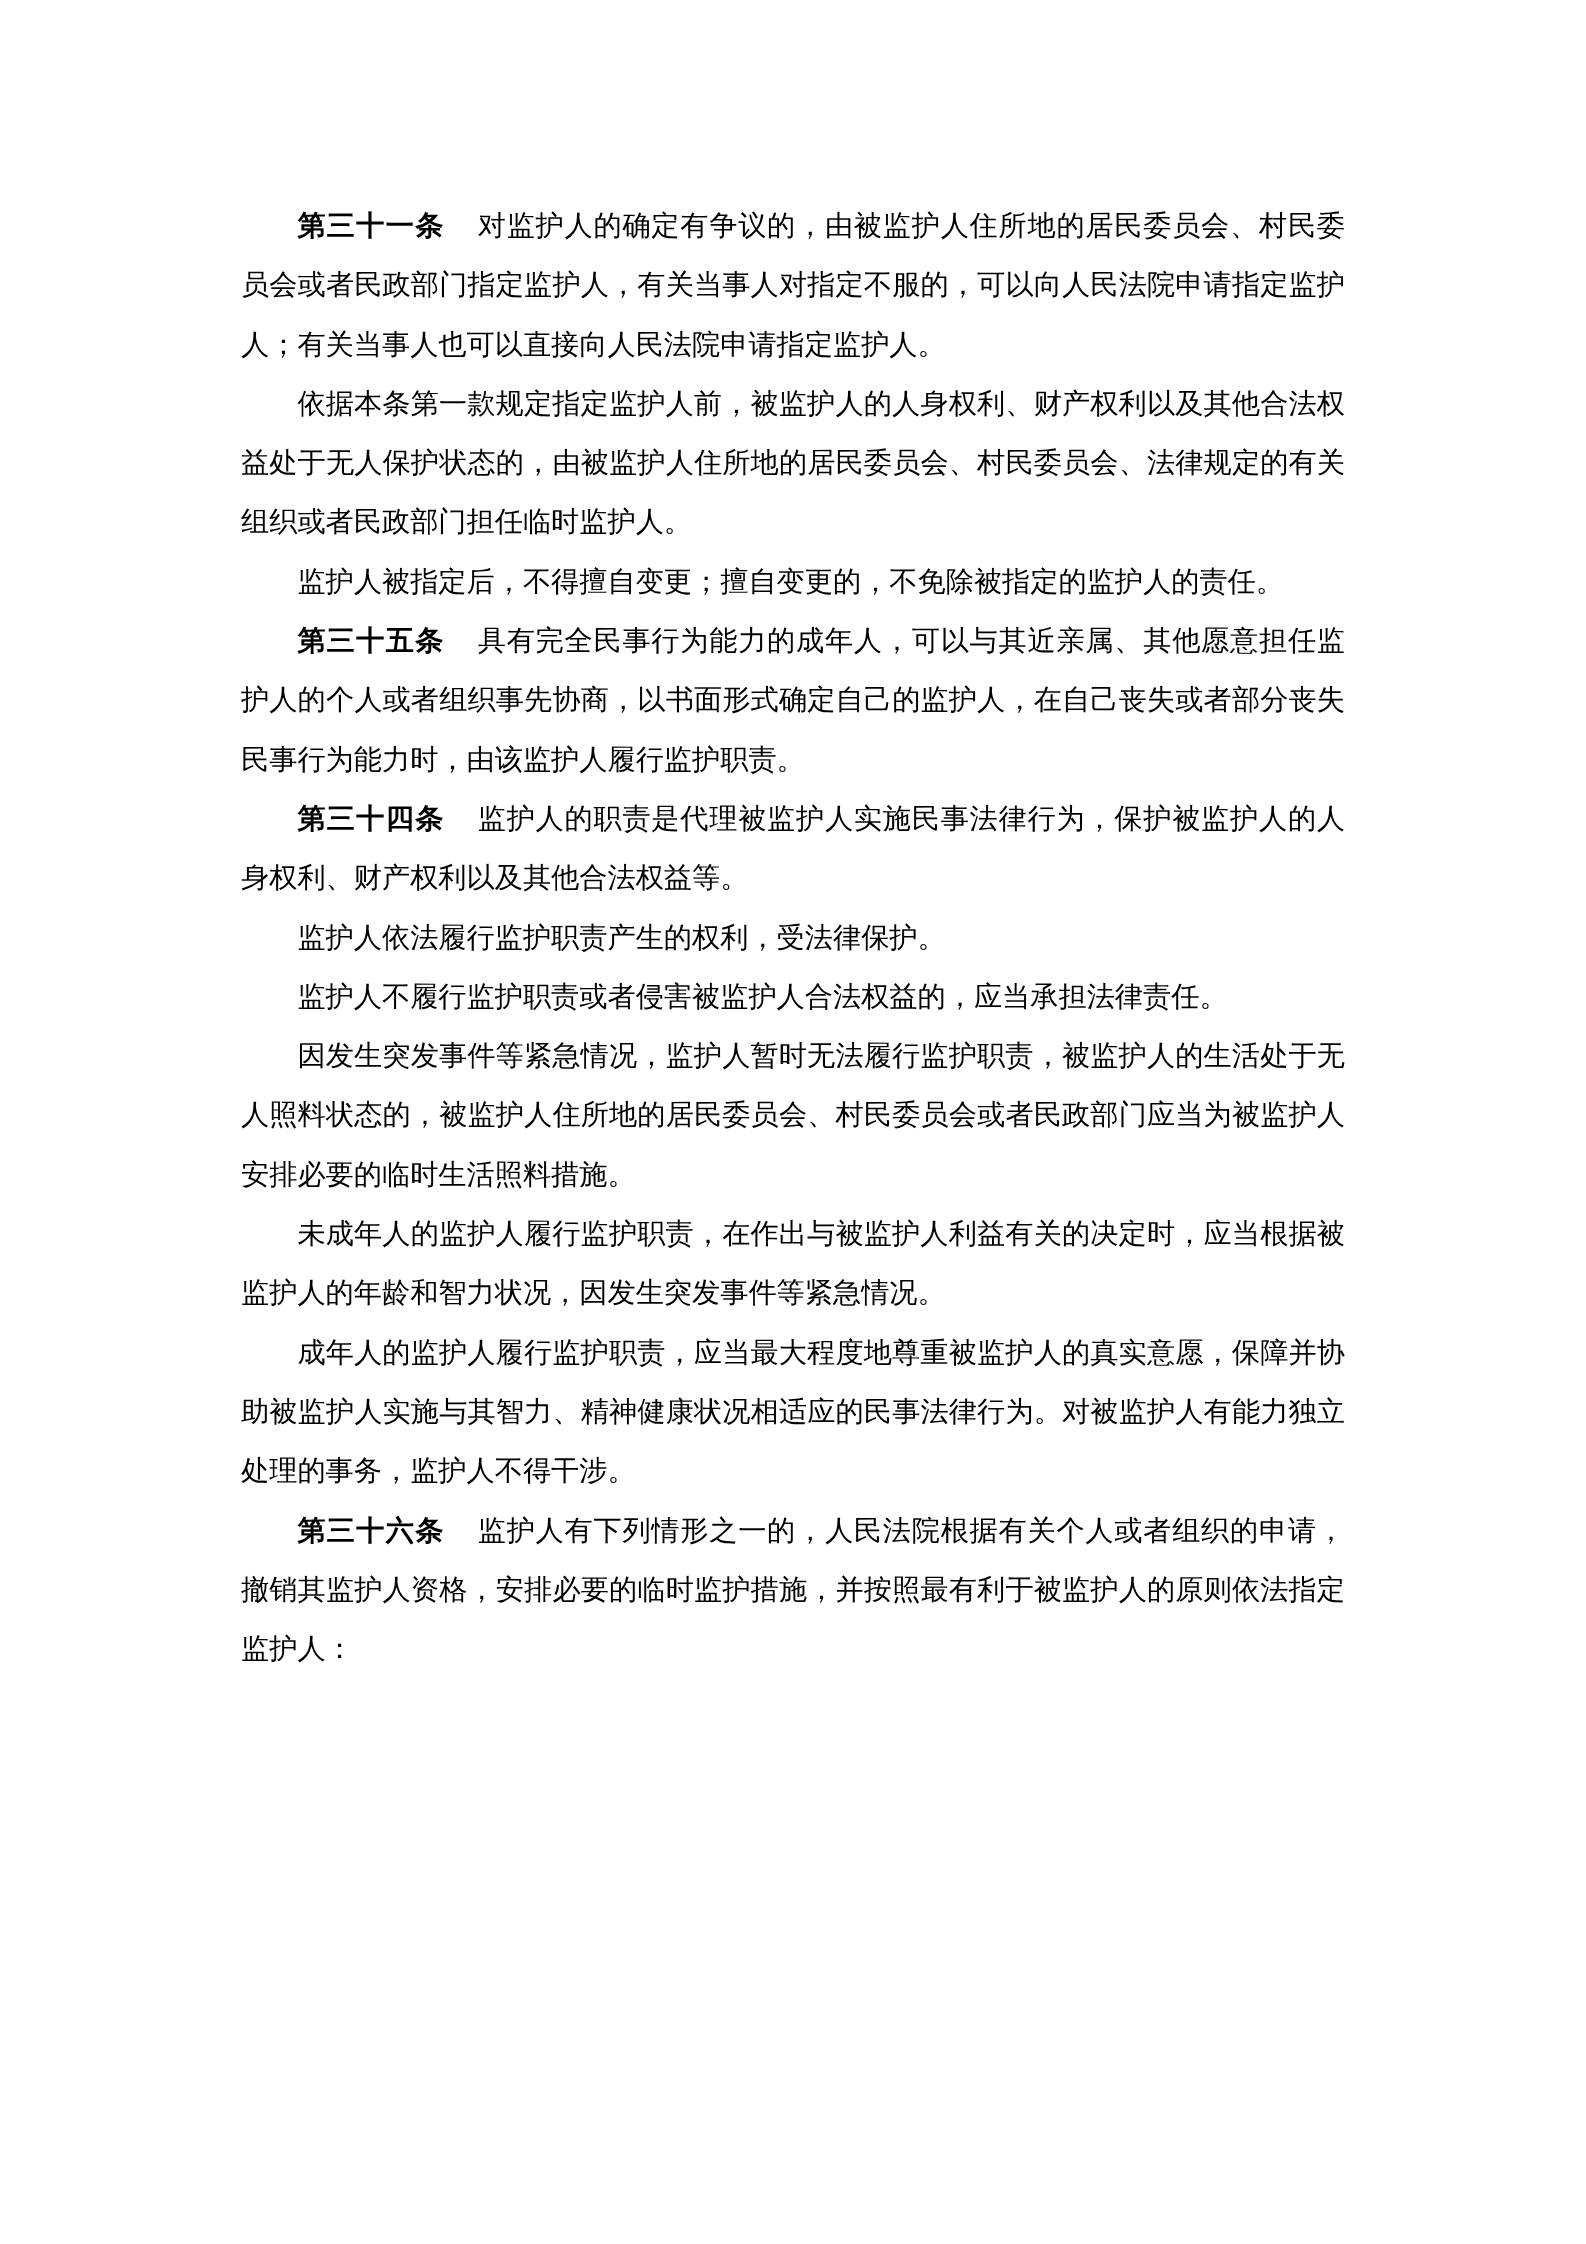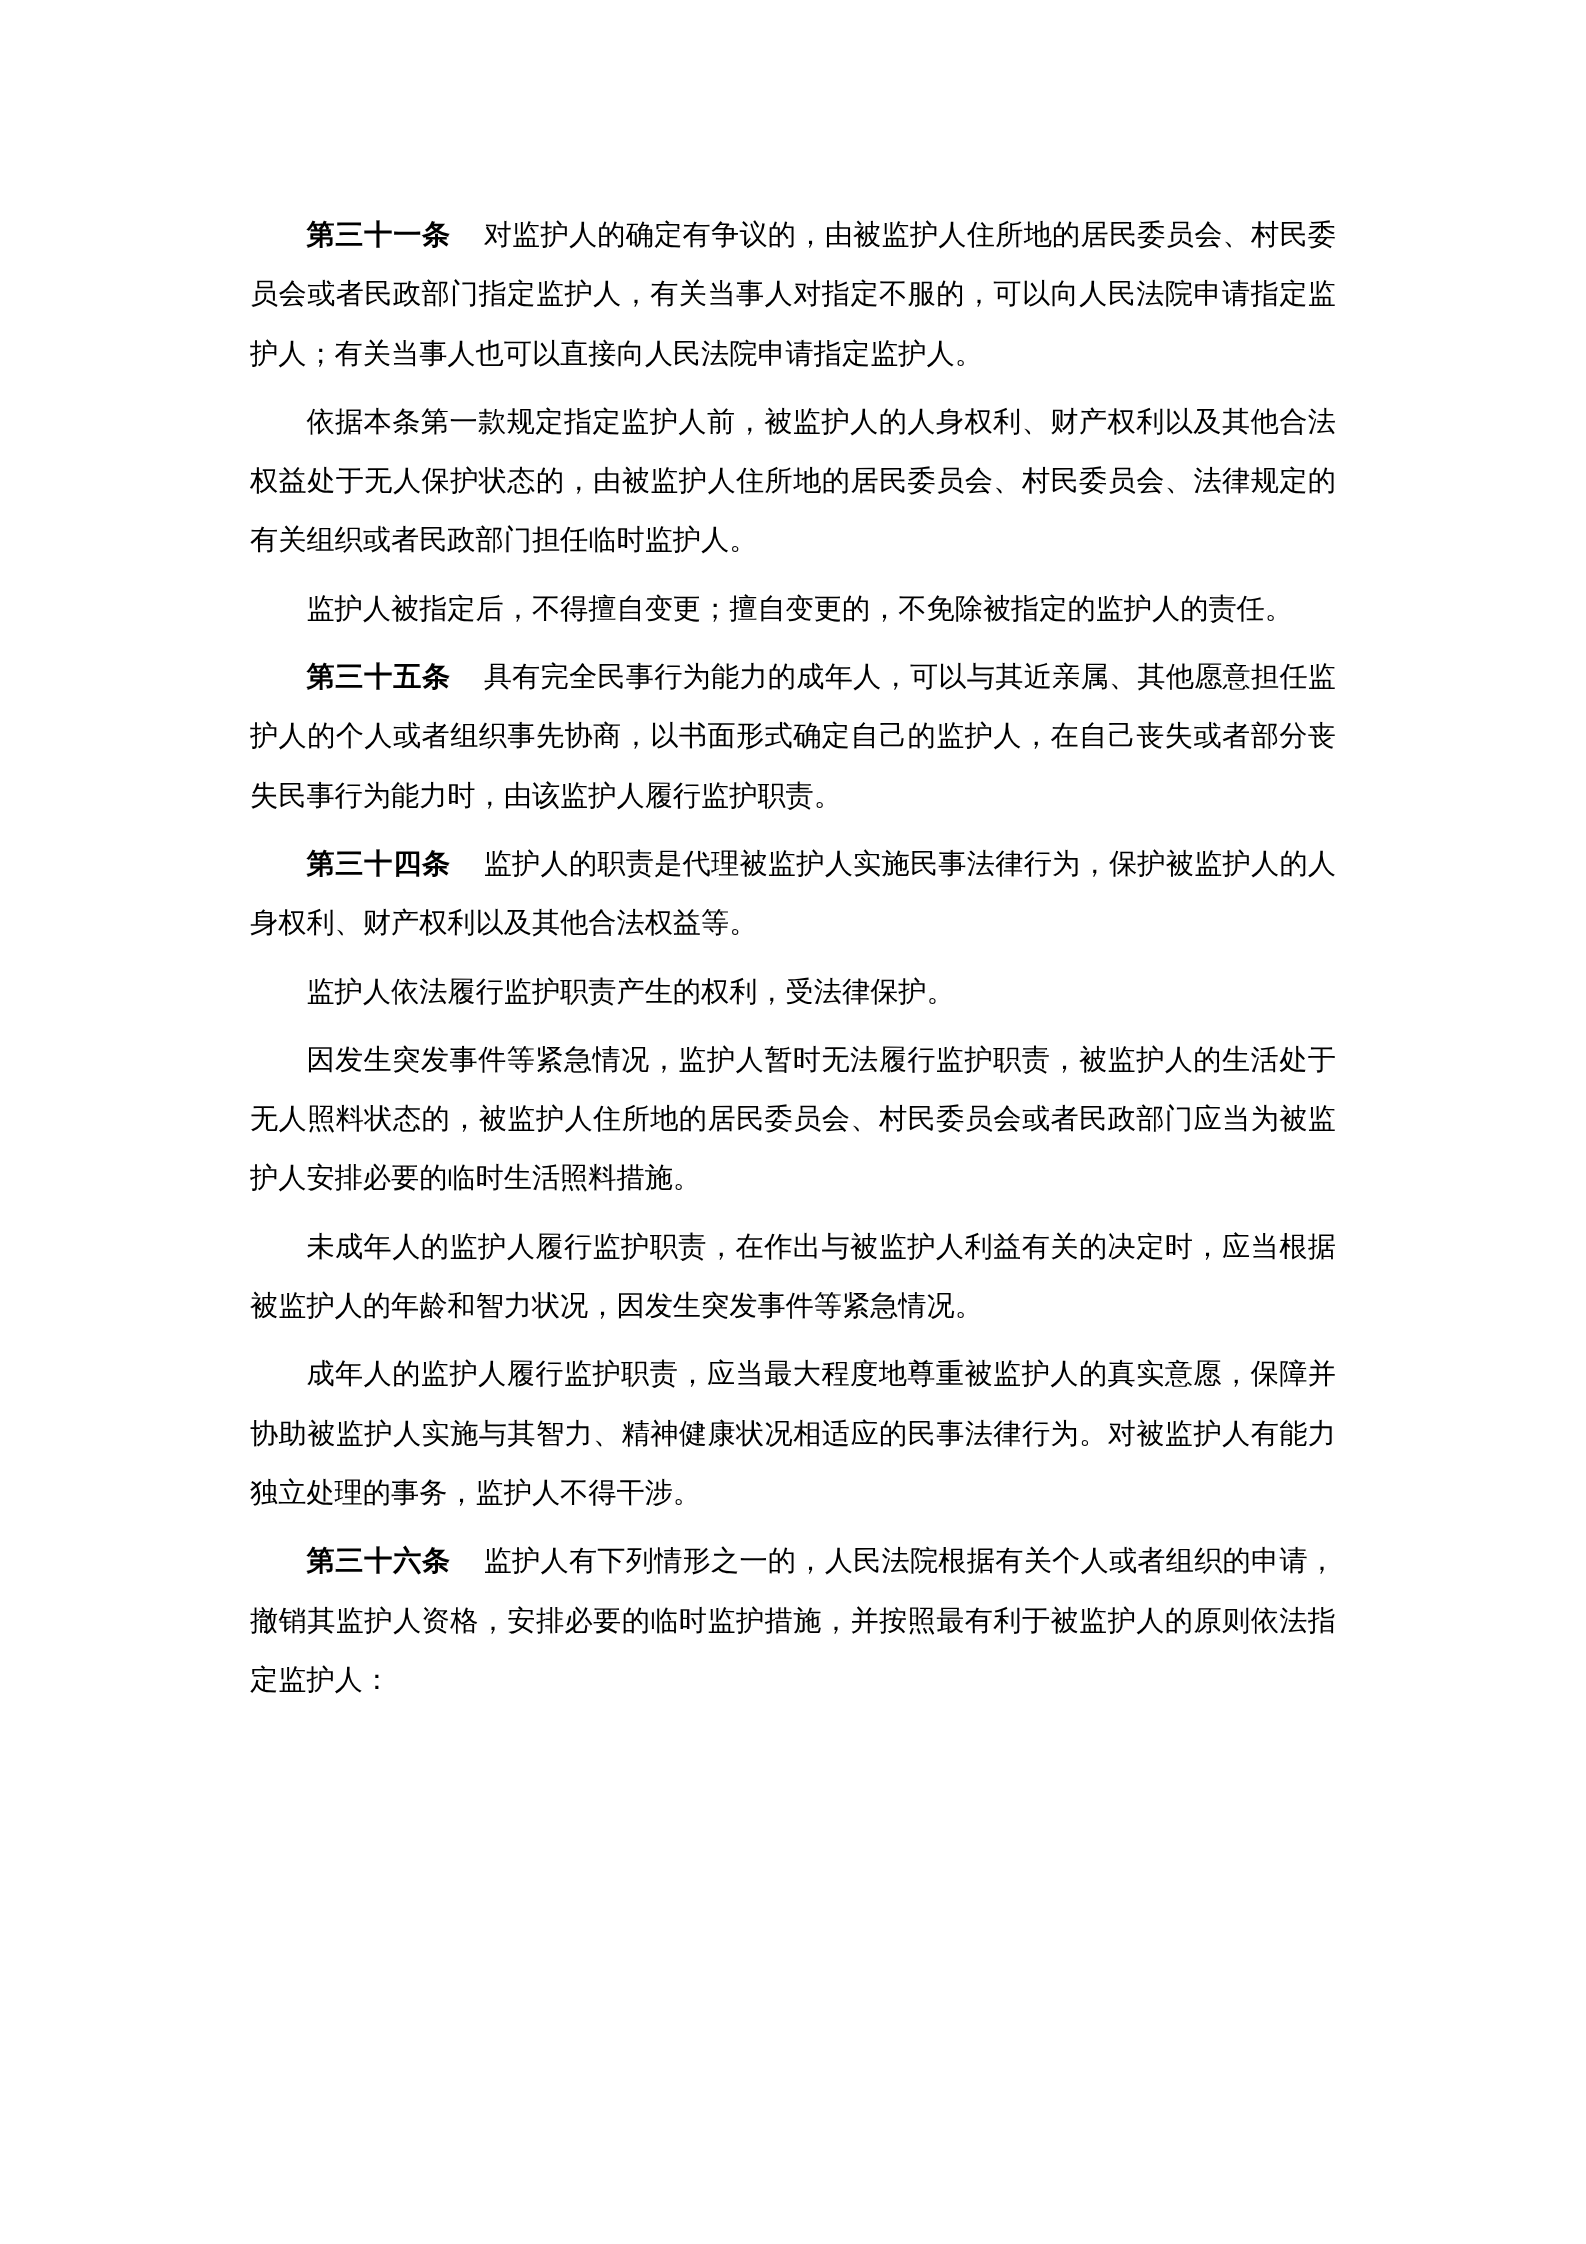--- a/index.html
+++ b/index.html
@@ -17,21 +17,21 @@
     position: absolute;
     left: 241px;
     top: 196px;
     width: 1104px;
     color: #000000;
     font-family: "DejaVu Serif", "Liberation Serif", serif;
     font-size: 28.2px;
     line-height: 59.3px;
   }
   .para {
-    margin: 9px;
+    margin: 0;
     padding: 0;
     text-indent: 2em;
     text-align: justify;
     text-justify: inter-character;
     word-break: break-all;
     line-break: anywhere;
   }
   .article-no {
     font-family: "DejaVu Sans", "Liberation Sans", sans-serif;
     font-weight: bold;
@@ -54,20 +54,21 @@
   </section>
 
 
   <section>
     <p class="para"><span class="article-no">第三十五条</span><span class="gap"></span><span>具有完全民事行为能力的成年人，可以与其近亲属、其他愿意担任监护人的个人或者组织事先协商，以书面形式确定自己的监护人，在自己丧失或者部分丧失民事行为能力时，由该监护人履行监护职责。</span></p>
   </section>
 
   <section>
     <p class="para"><span class="article-no">第三十四条</span><span class="gap"></span><span>监护人的职责是代理被监护人实施民事法律行为，保护被监护人的人身权利、财产权利以及其他合法权益等。</span></p>
     <p class="para">监护人依法履行监护职责产生的权利，受法律保护。</p>
+    <p class="para">监护人不履行监护职责或者侵害被监护人合法权益的，应当承担法律责任。</p>
     <p class="para">因发生突发事件等紧急情况，监护人暂时无法履行监护职责，被监护人的生活处于无人照料状态的，被监护人住所地的居民委员会、村民委员会或者民政部门应当为被监护人安排必要的临时生活照料措施。</p>
   </section>
 
   <section>
     <p class="para">未成年人的监护人履行监护职责，在作出与被监护人利益有关的决定时，应当根据被监护人的年龄和智力状况，因发生突发事件等紧急情况。</p>
     <p class="para">成年人的监护人履行监护职责，应当最大程度地尊重被监护人的真实意愿，保障并协助被监护人实施与其智力、精神健康状况相适应的民事法律行为。对被监护人有能力独立处理的事务，监护人不得干涉。</p>
   </section>
 
   <section>
     <p class="para"><span class="article-no">第三十六条</span><span class="gap"></span><span>监护人有下列情形之一的，人民法院根据有关个人或者组织的申请，撤销其监护人资格，安排必要的临时监护措施，并按照最有利于被监护人的原则依法指定监护人：</span></p>

